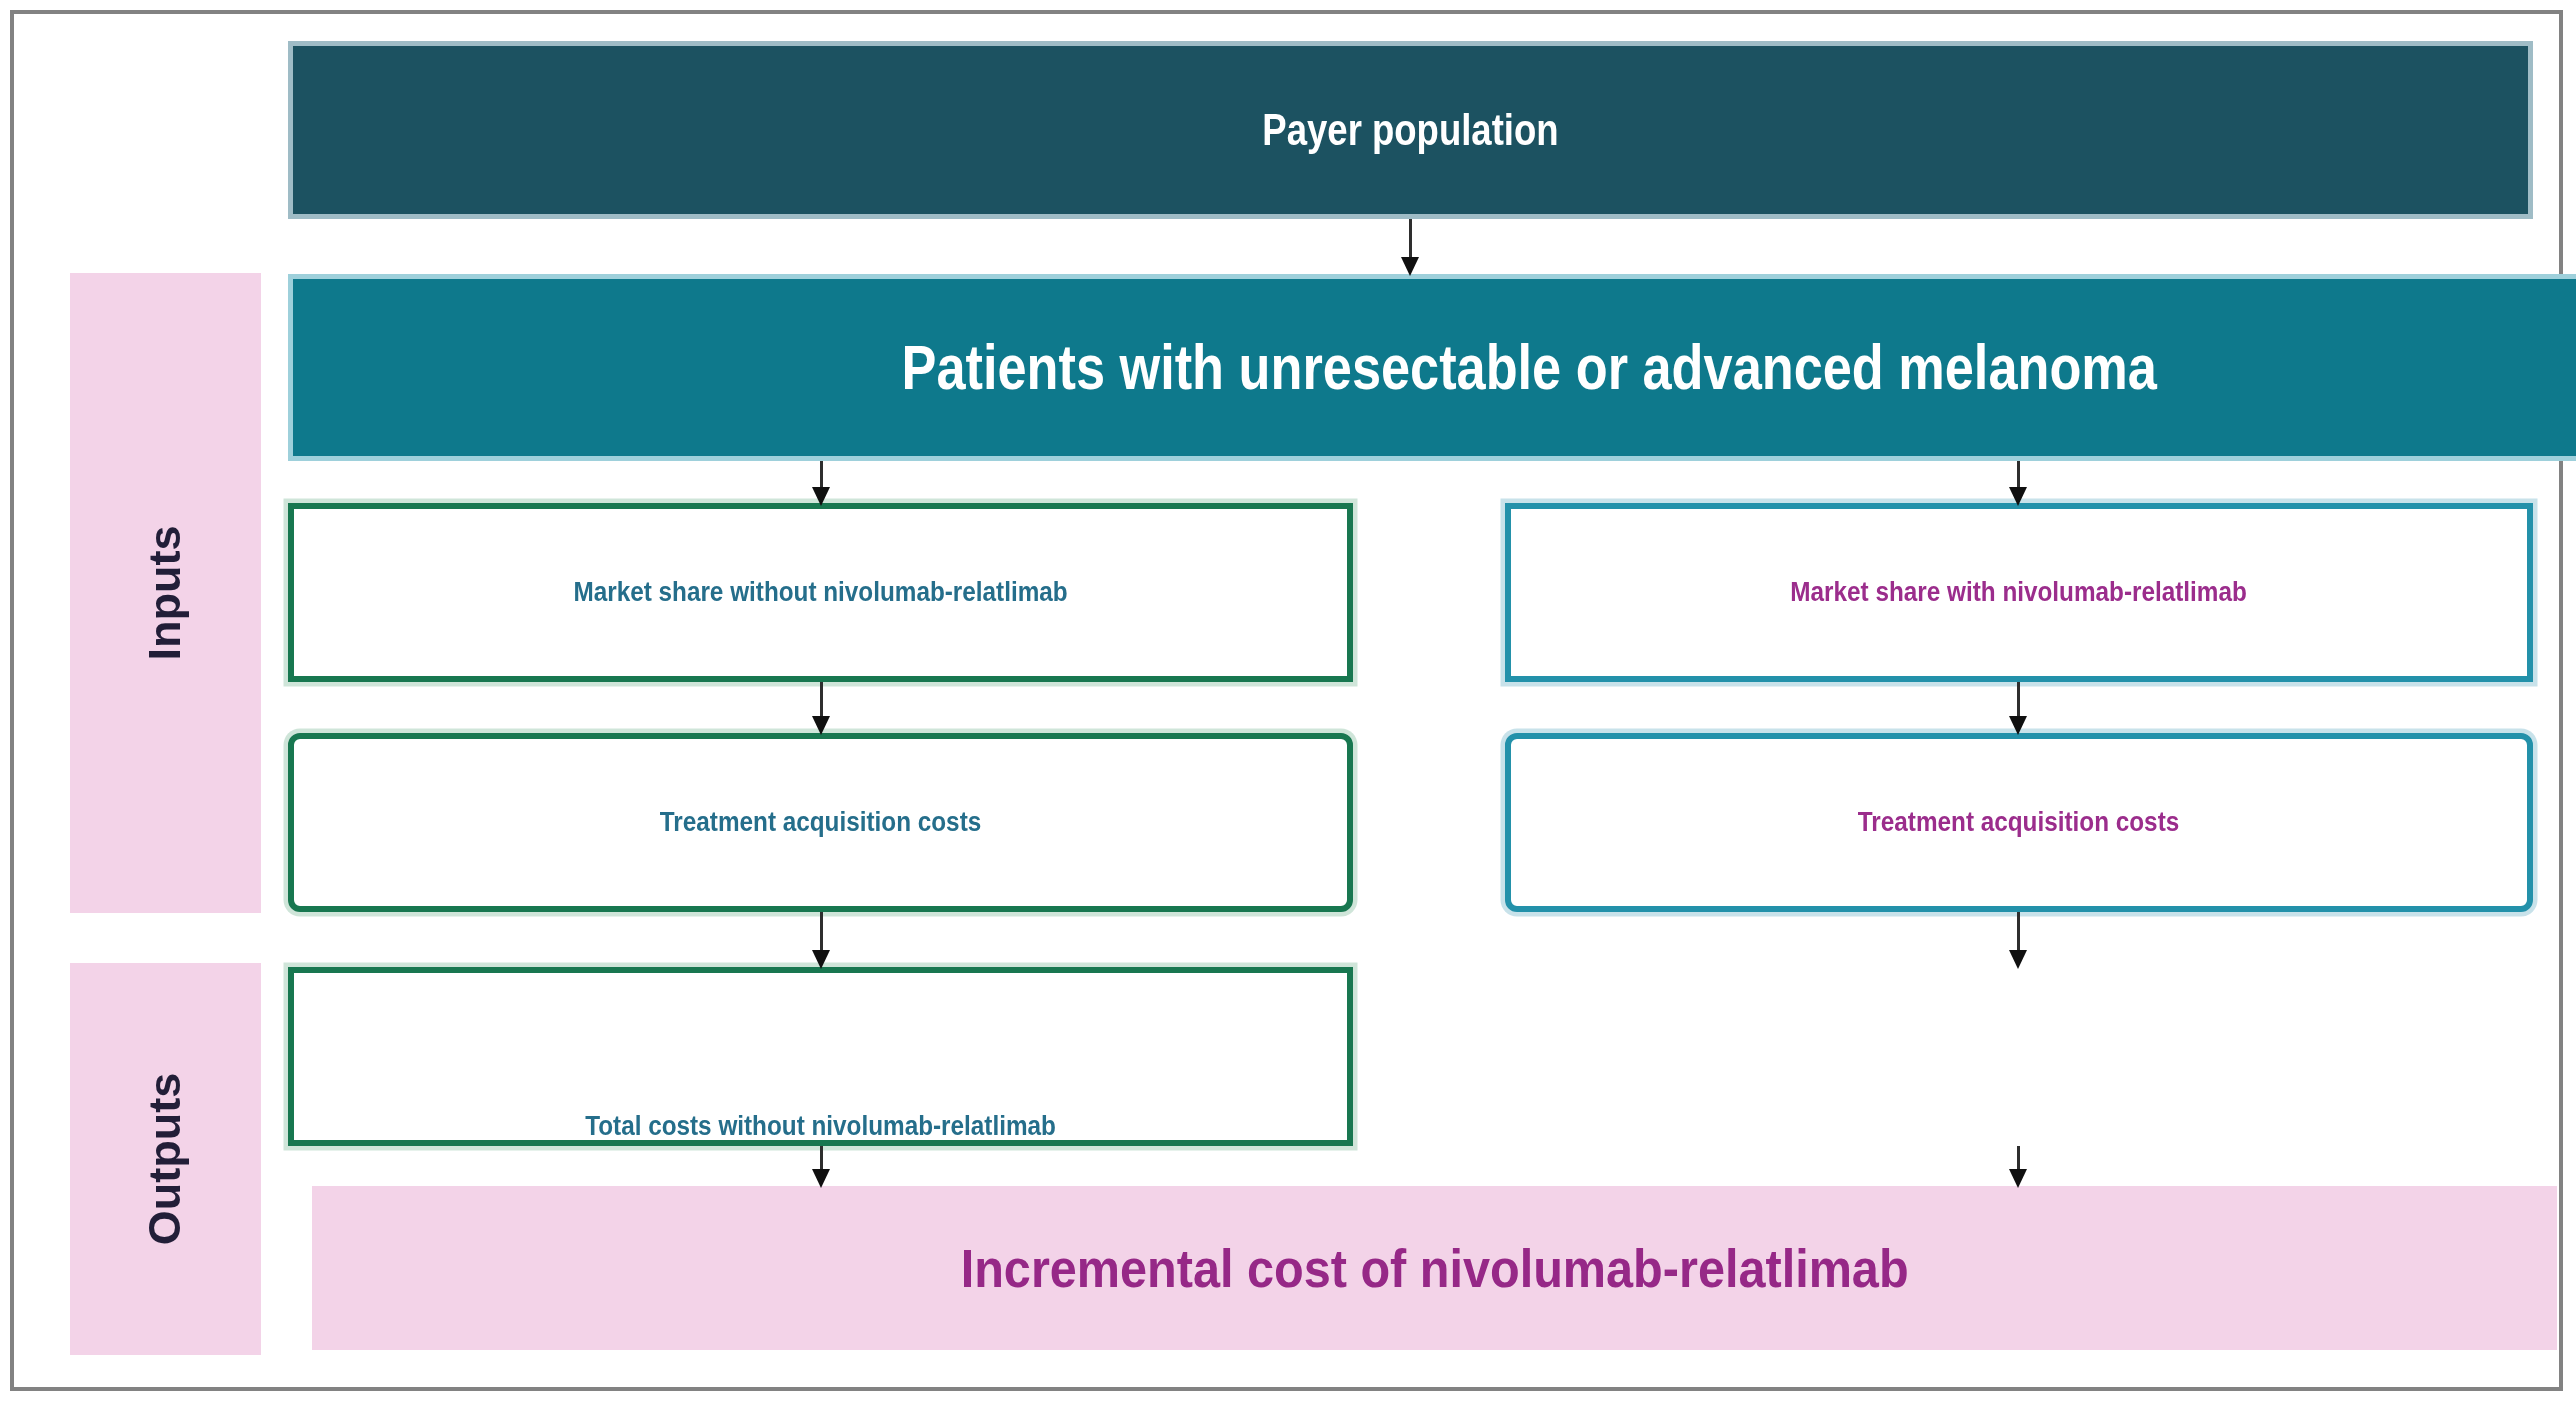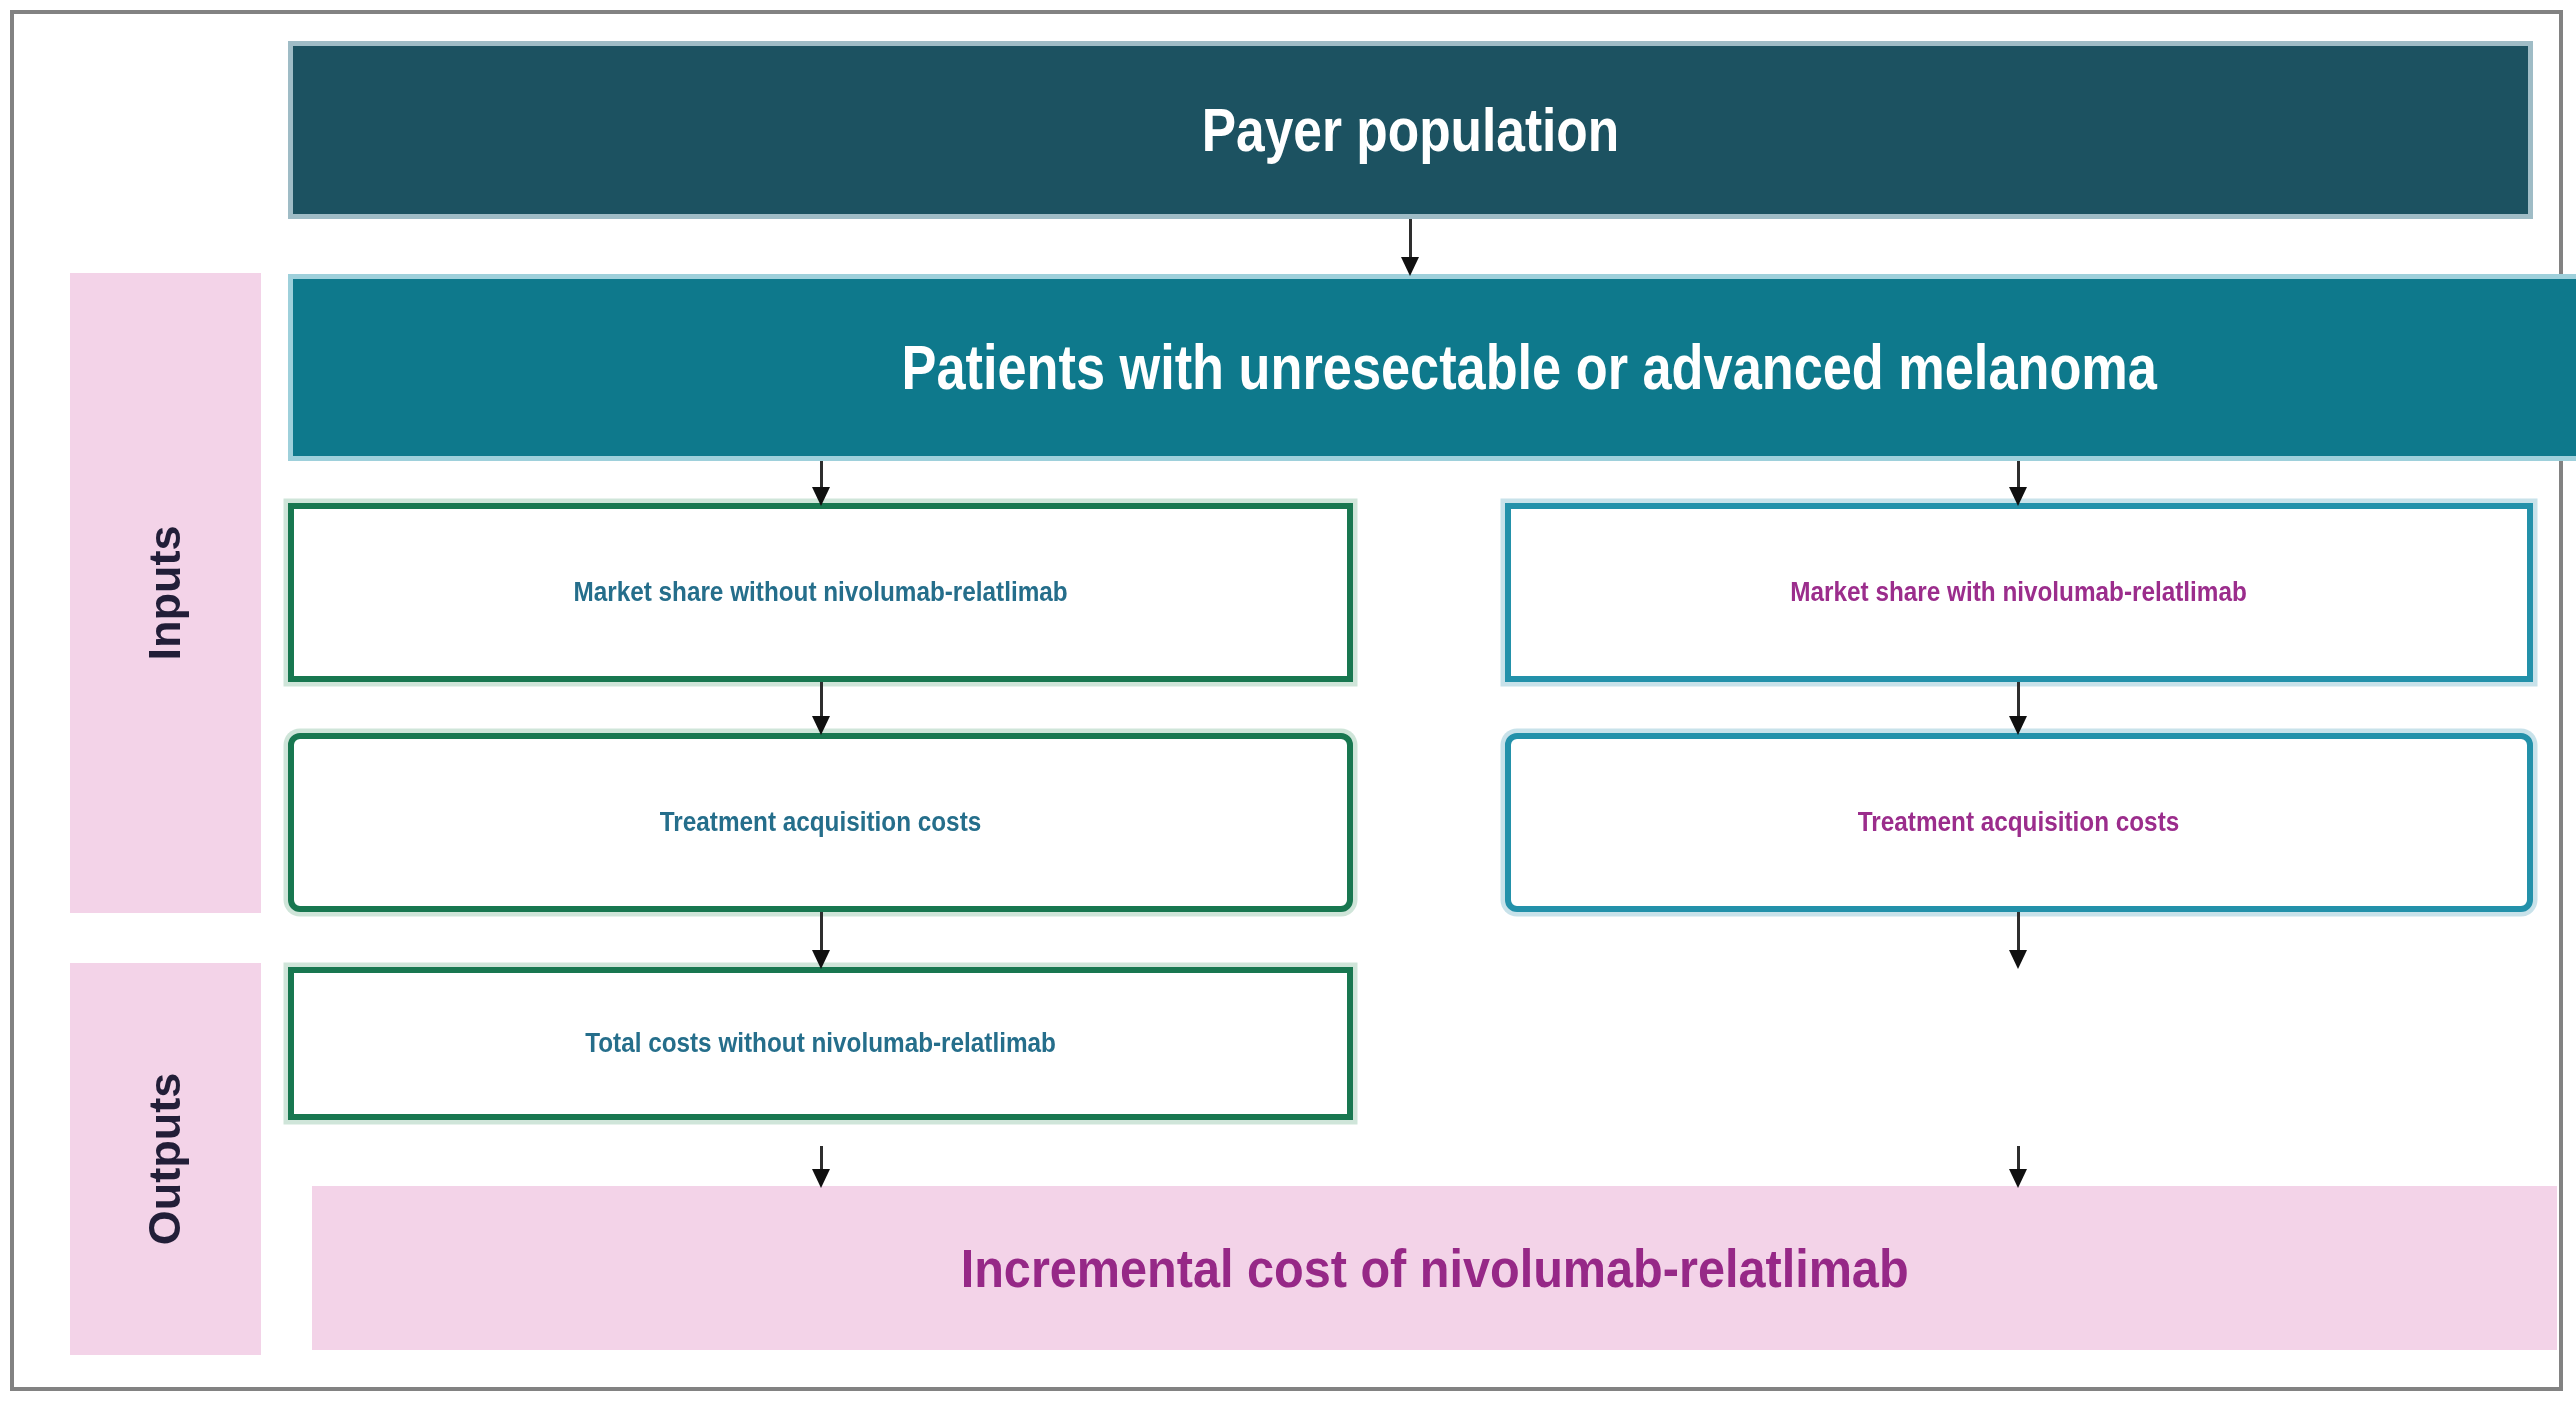--- a/index.html
+++ b/index.html
@@ -17,37 +17,37 @@
     text-align: center; font-weight: bold; line-height: 1.05;
   }
   .txt { display: inline-block; white-space: nowrap; transform-origin: center; }
   .sq83 { transform: scaleX(0.83); }
   .sq90 { transform: scaleX(0.90); }
 
   
   .payer {
     left: 288px; top: 41px; width: 2245px; height: 178px;
     background: #1C5261; border: 5.3px solid #9FBCC6;
-    color: #ffffff; font-size: 62px;
+    color: #ffffff; font-size: 44px;
   }
   .patients {
     left: 288px; top: 274px; width: 2482px; height: 187px;
     background: #0E798C; border: 5.3px solid #9ED0DB;
     color: #ffffff; font-size: 63px;
   }
 
   
   .colbox { background: #ffffff; font-size: 27px; }
   .col-left  { border: 6.8px solid #187750; box-shadow: 0 0 0 4.5px #CFE5D9; color: #256E8B; }
   .col-right { border: 6.8px solid #2391AA; box-shadow: 0 0 0 4.5px #C8E2EA; color: #9B2D8C; }
   .lx { left: 288px;  width: 1065px; }
   .rx { left: 1505px; width: 1028px; }
   .row1 { top: 503px;  height: 179px; }
   .row2 { top: 733px;  height: 179px; border-radius: 12px; }
-  .row3 { top: 967px; height: 153px; }
+  .row3 { top: 967px; height: 179px; align-items: flex-end; }
 
   
   .side {
     position: absolute; left: 70px; width: 191px;
     background: #F3D3E8;
     display: flex; align-items: center; justify-content: center;
   }
   .side-inputs  { top: 273px;  height: 640px; }
   .side-outputs { top: 963px; height: 392px; }
   .side .vtxt {

